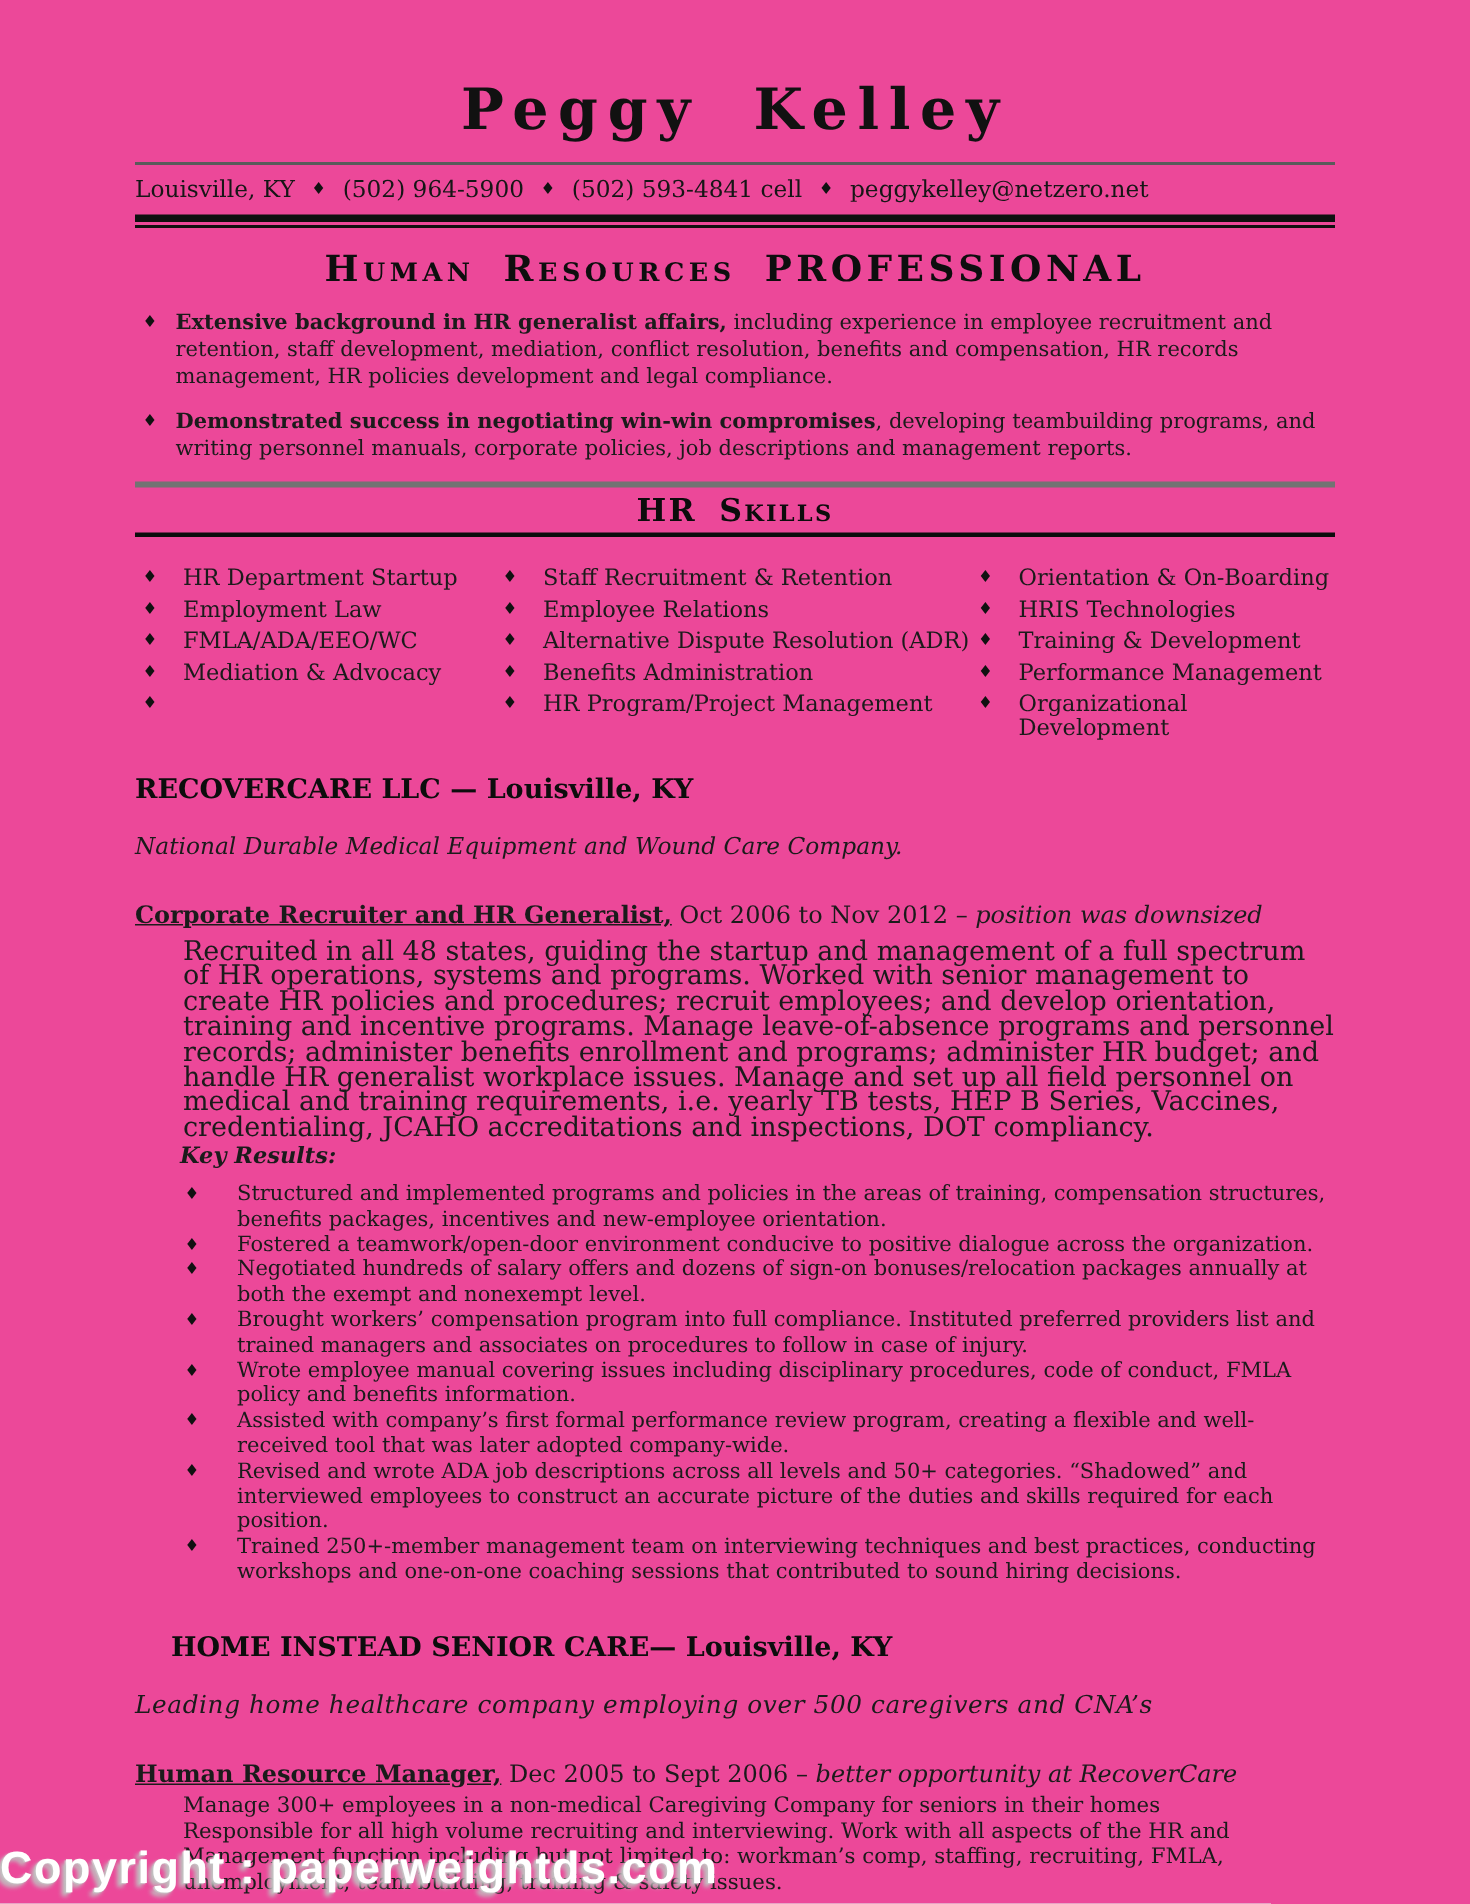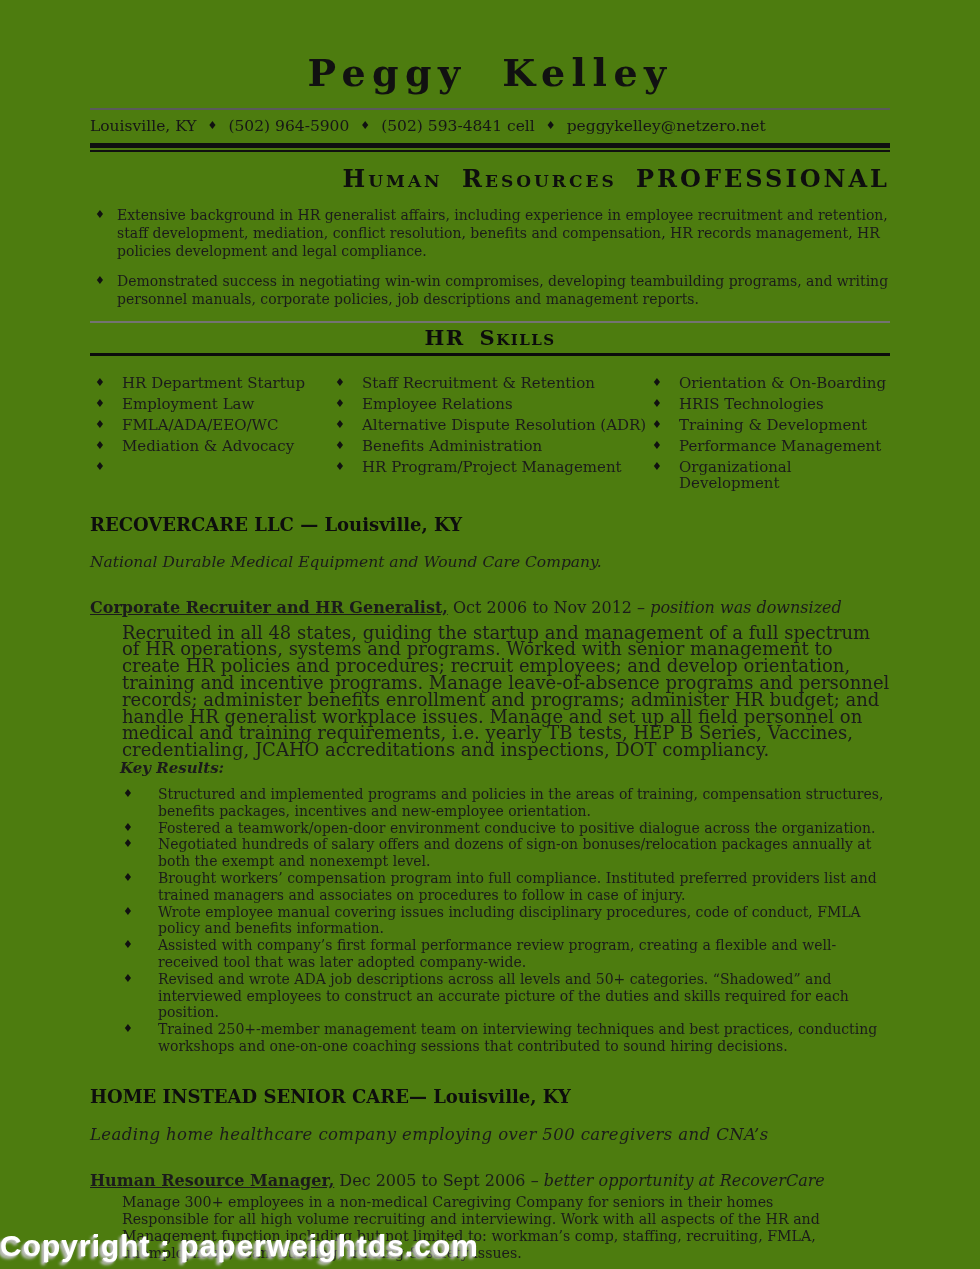--- a/index.html
+++ b/index.html
@@ -2,21 +2,21 @@
 <html><head>
 <meta charset="utf-8">
 <style>
   * { box-sizing: border-box; margin: 0; padding: 0; }
   html, body { background: #e8e8e8; }
   .page {
     position: relative;
     width: 980px;
     height: 1269px;
     margin: 0 auto;
-    background: #4d7c0f;
+    background: #ec4899;
     color: #1b1b1b;
     font-family: "DejaVu Serif", serif;
     padding: 50px 90px 0 90px;
     overflow: hidden;
   }
 
   
   h1.name {
     text-align: center;
     font-size: 38px;
@@ -37,40 +37,40 @@
     white-space: nowrap;
   }
   .dia { color: #111; }
   .contact .dia { font-size: 11px; margin: 0 11px; vertical-align: 2px; }
   .rule-double {
     border-top: 5px solid #101010;
     border-bottom: 2px solid #101010;
     height: 9px;
   }
   h2.headline {
-    text-align: right;
+    text-align: center;
     font-variant: small-caps;
     font-size: 24px;
     font-weight: bold;
     letter-spacing: 3px;
     word-spacing: 8px;
     margin-top: 12px;
     color: #0e0e0e;
   }
 
   
   .summary { margin-top: 13px; }
   .srow { display: flex; margin-bottom: 12px; }
   .srow .dia { flex: 0 0 27px; padding-left: 5px; font-size: 11px; line-height: 18px; }
   .srow p { flex: 1; font-size: 14px; line-height: 18px; }
-  .srow b { font-weight: normal; }
+  .srow b { font-weight: bold; }
 
   
   .sect {
-    border-top: 2px solid #737373;
+    border-top: 4px solid #737373;
     border-bottom: 3.5px solid #0c0c0c;
     margin-top: 13px;
   }
   .sect.pe { margin-top: 23px; border-top-width: 2.5px; }
   .sect-title {
     text-align: center;
     font-variant: small-caps;
     font-size: 21px;
     font-weight: bold;
     letter-spacing: 1.5px;
@@ -92,21 +92,21 @@
   .skill { display: flex; }
   .skill .dia { flex: 0 0 27px; font-size: 11px; line-height: 16.5px; }
 
   
   .job h3 {
     font-size: 18px;
     font-weight: bold;
     margin-top: 22px;
     color: #0d0d0d;
   }
-  .job.j2 h3 { margin-top: 31px; }
+  .job.j2 h3 { margin-top: 31px; margin-left: 24px; }
   .tagline {
     font-style: italic;
     font-size: 15.5px;
     margin-top: 18px;
   }
   .job.j2 .tagline { font-size: 16.5px; letter-spacing: 0.4px; }
   .jobtitle { font-size: 16px; margin-top: 27px; }
   .jobtitle .jt { font-weight: bold; text-decoration: underline; }
   .jobtitle i { font-style: italic; }
   .desc {

